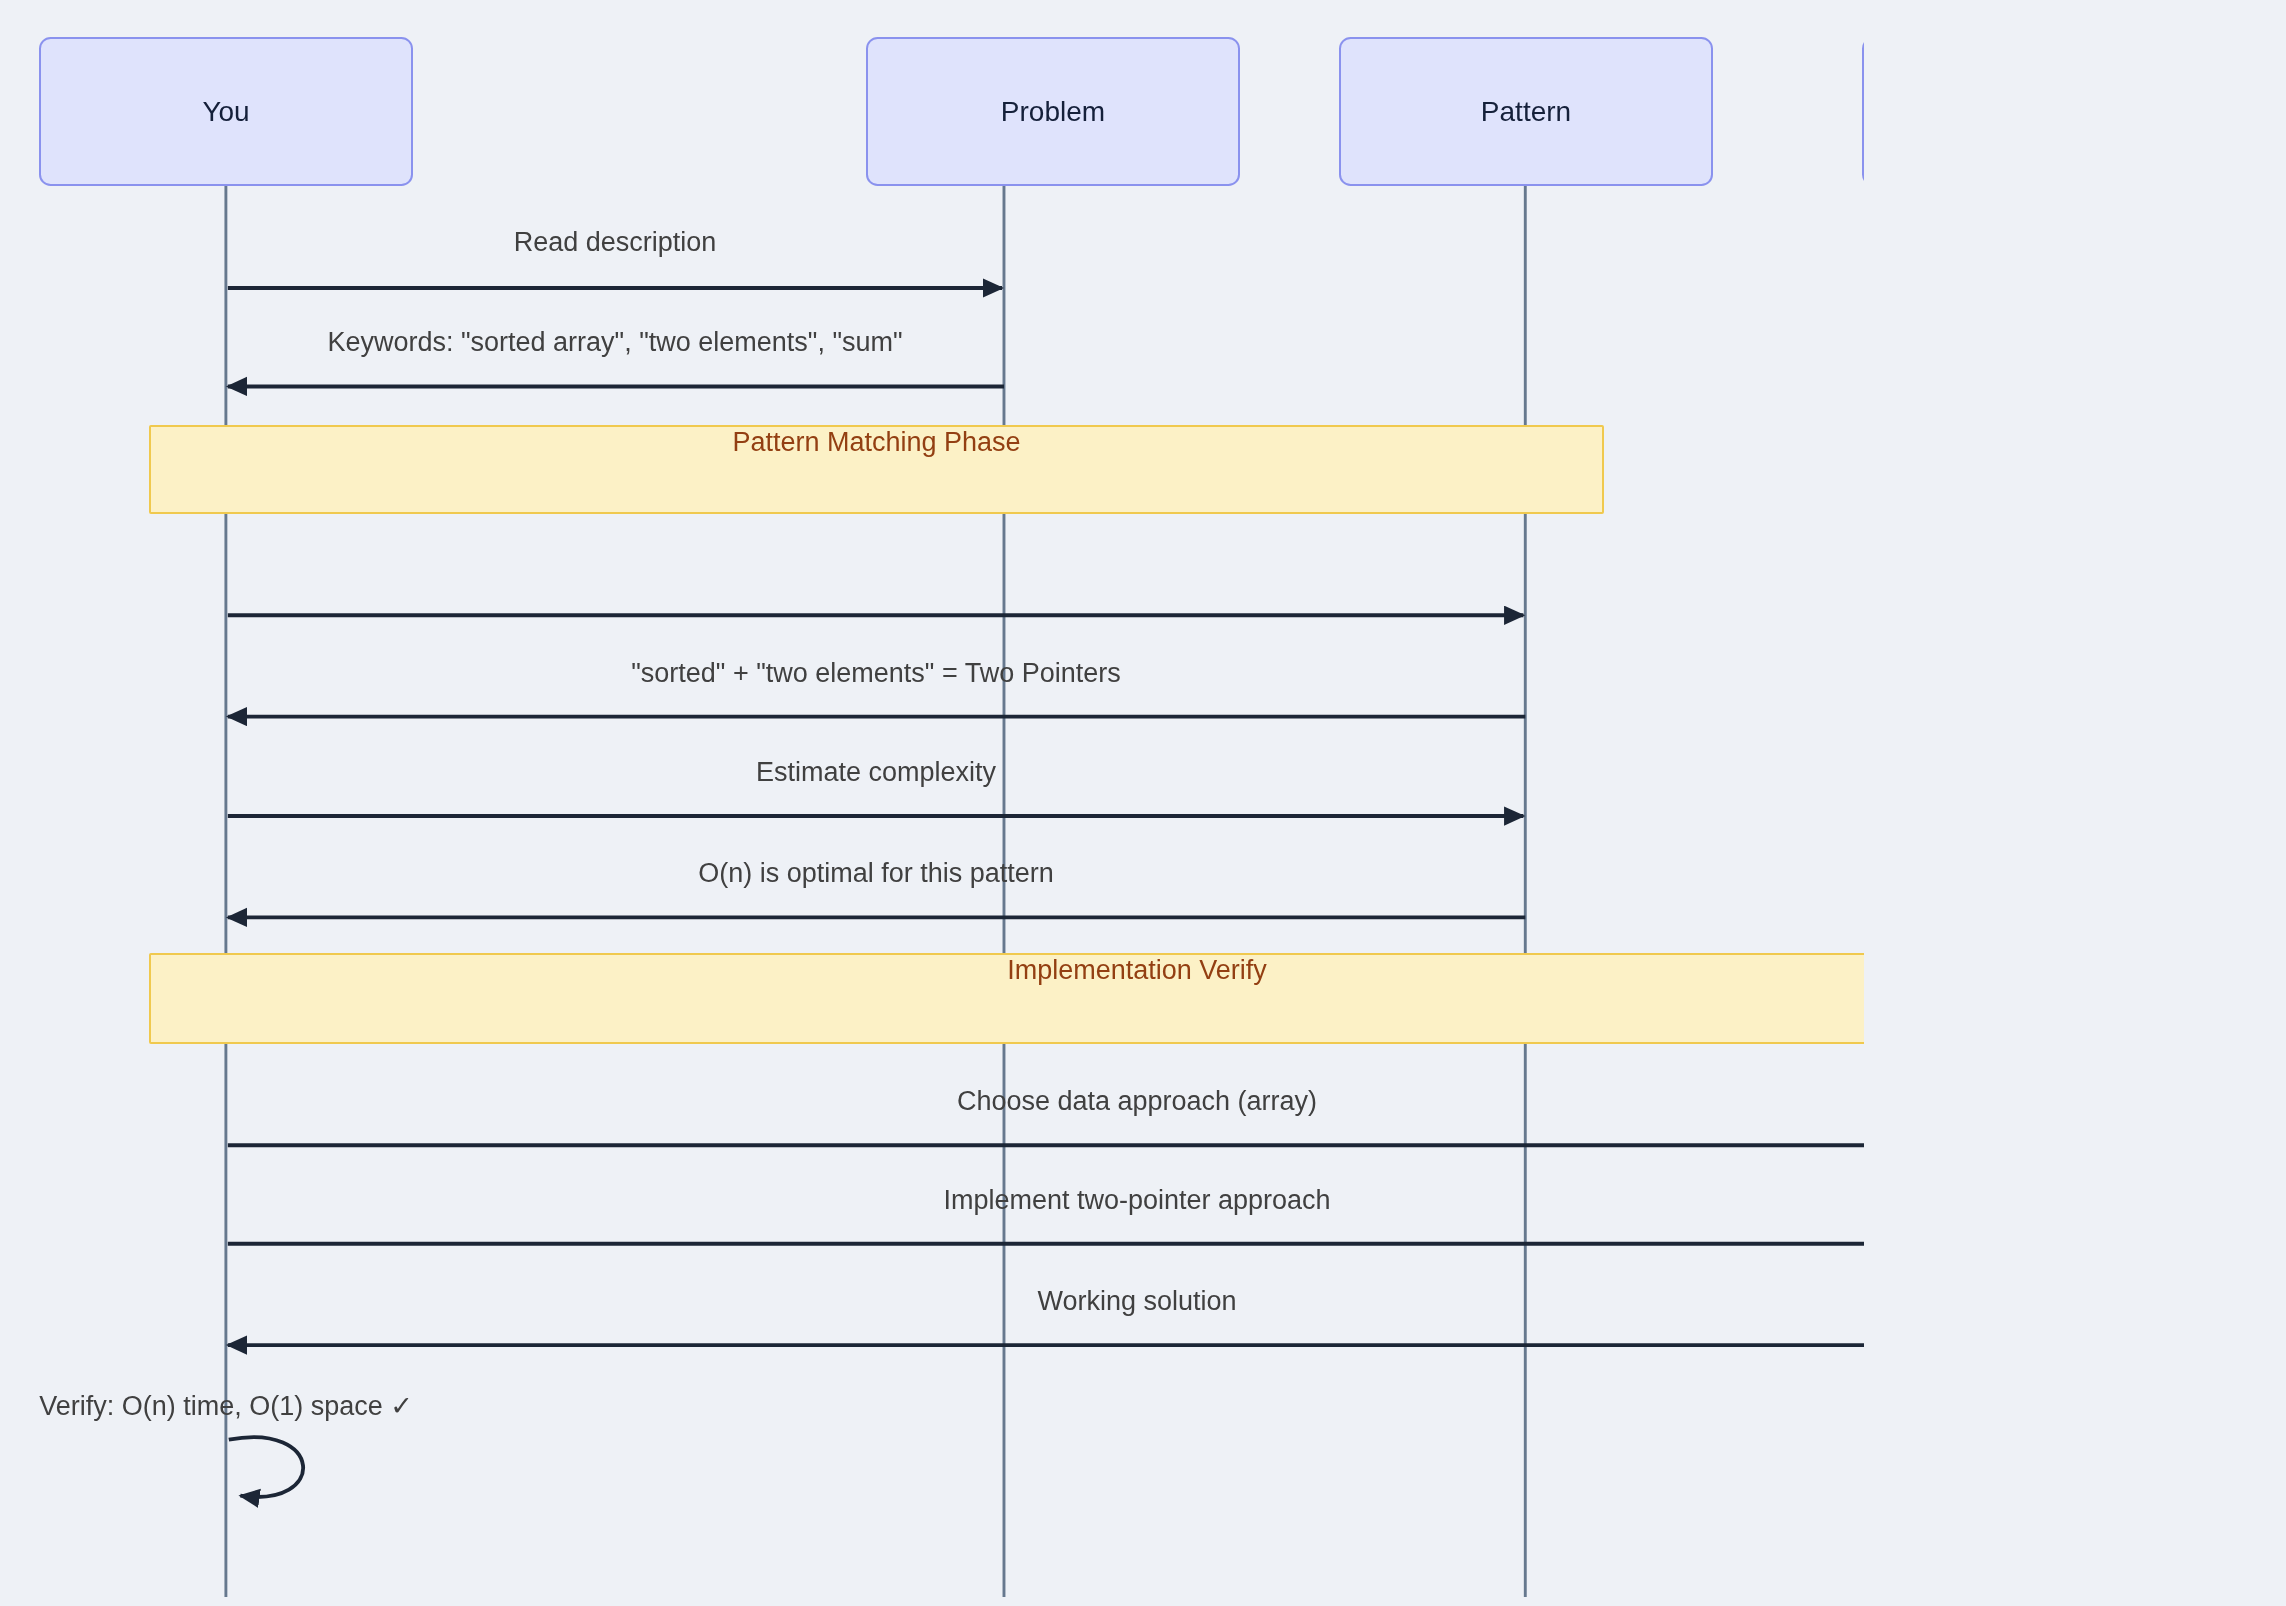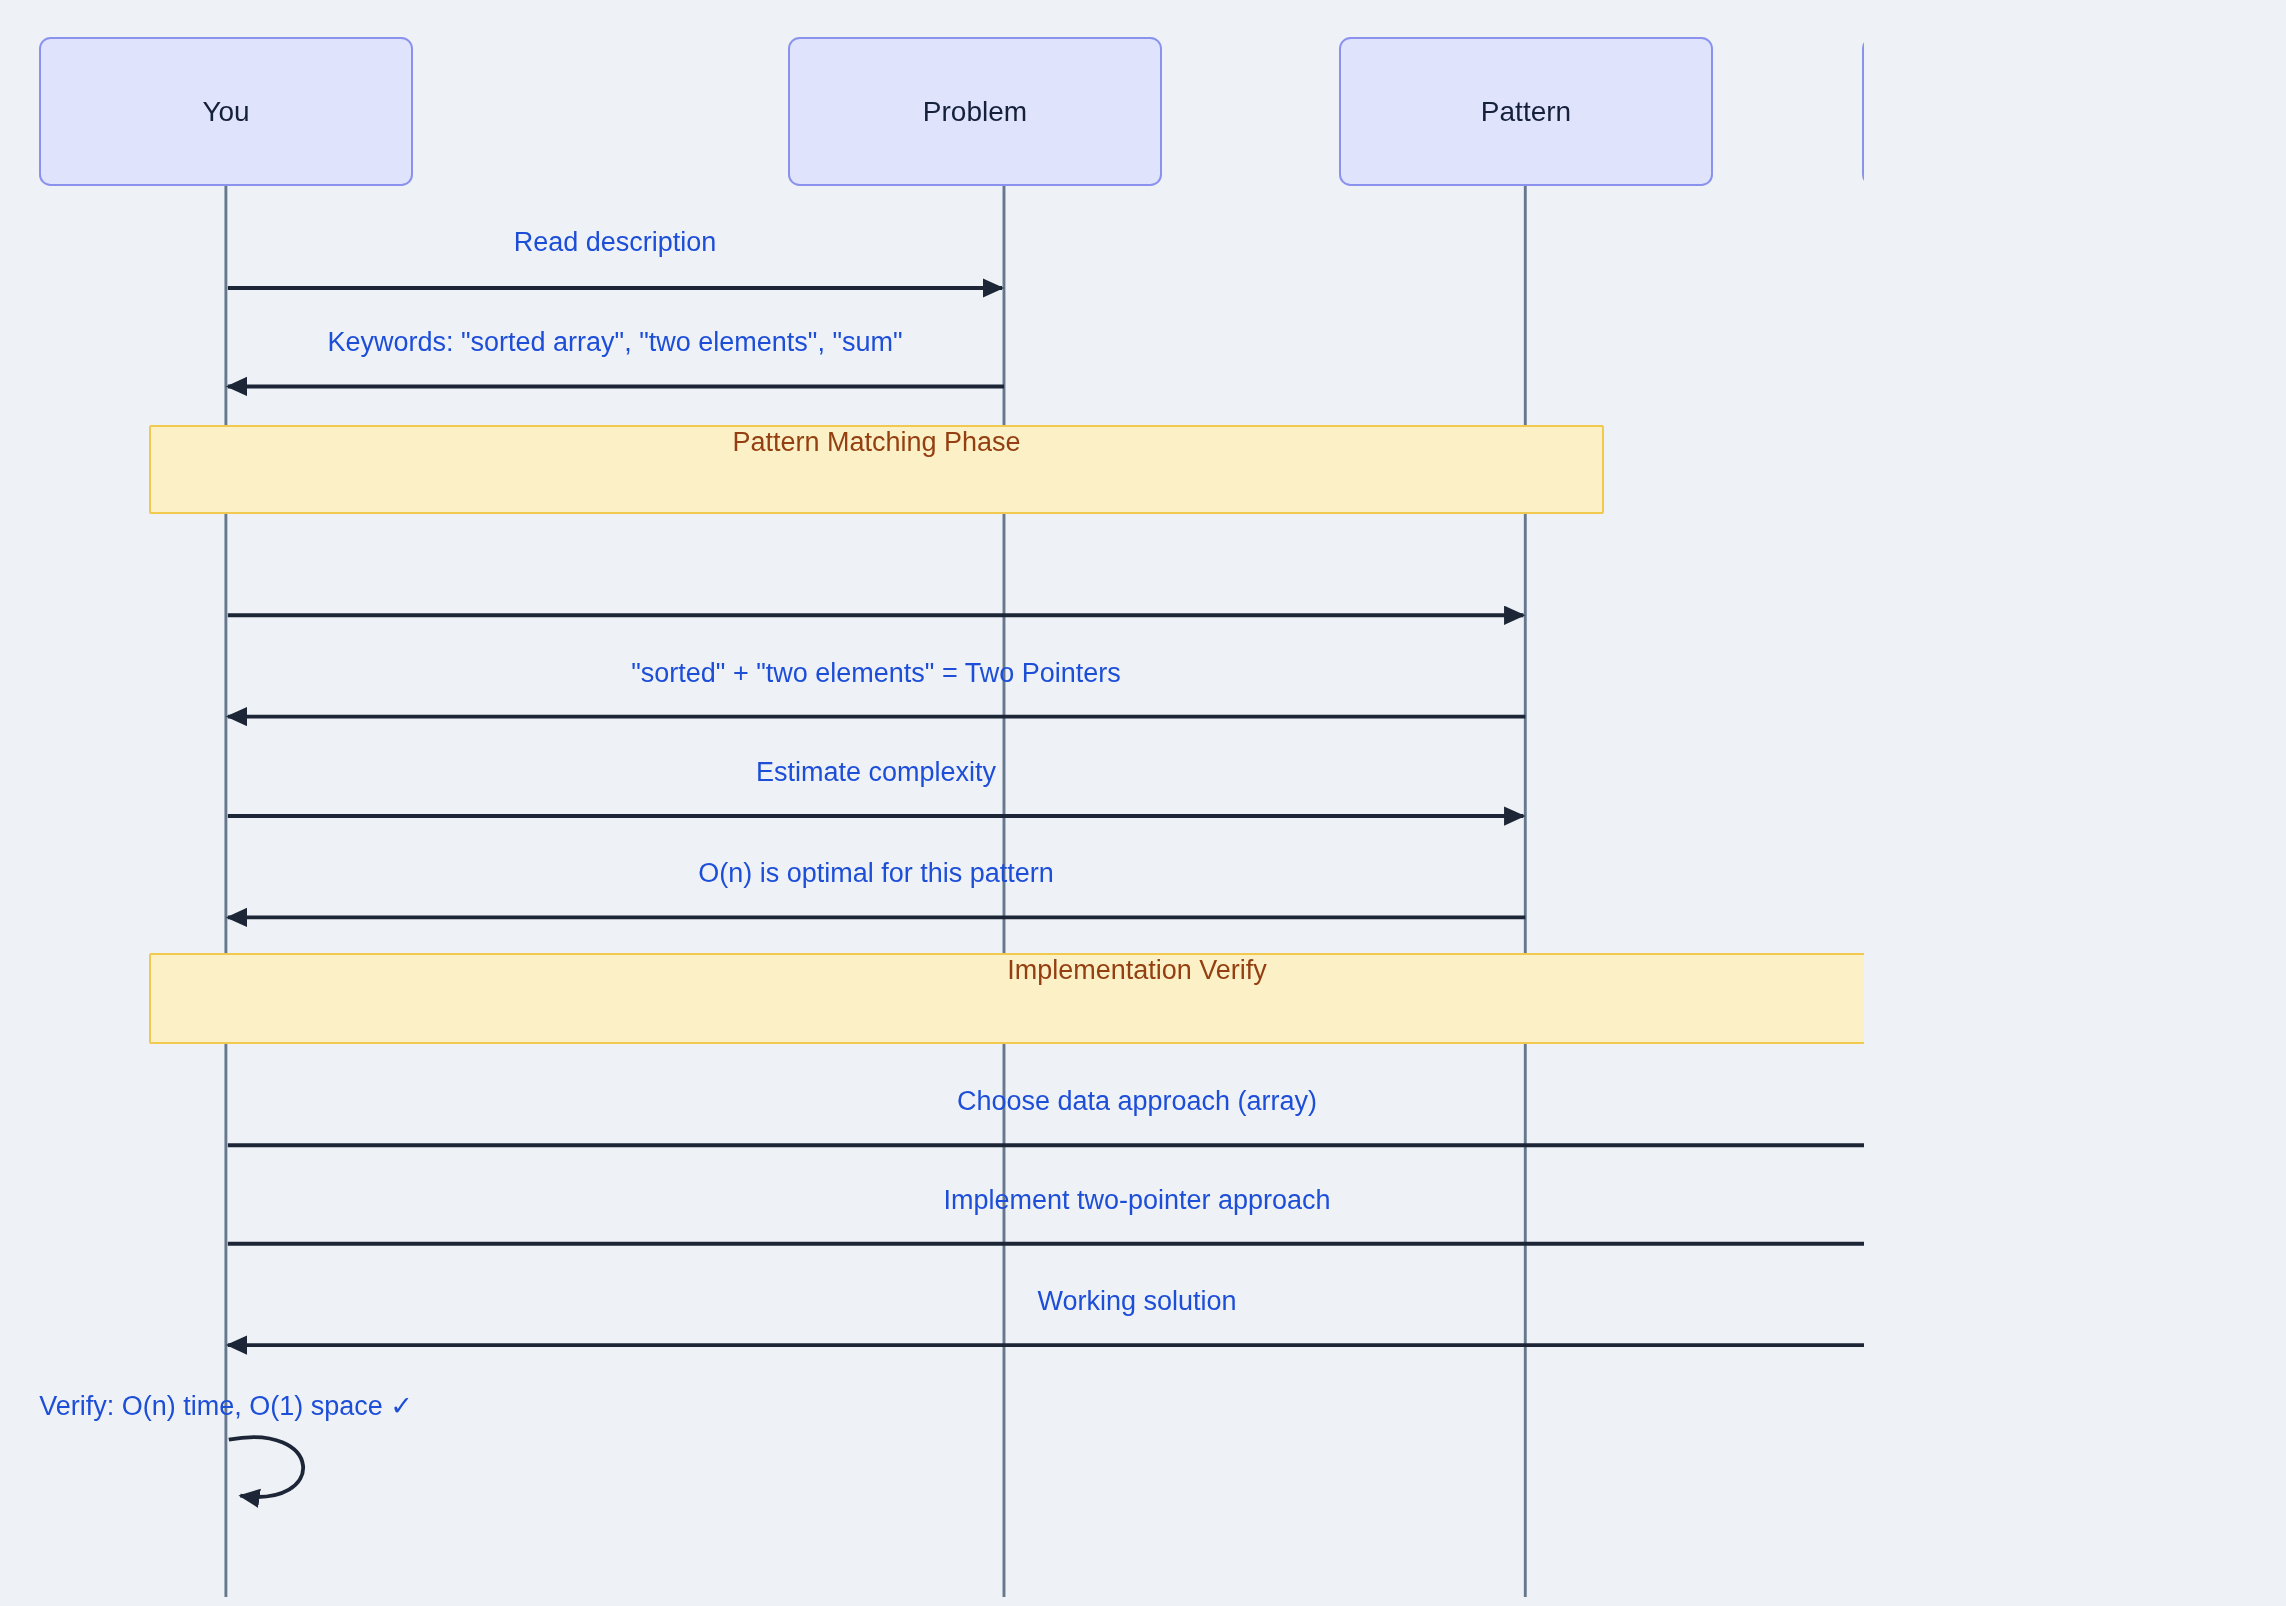--- a/index.html
+++ b/index.html
@@ -27,21 +27,21 @@
     justify-content: center;
     font-size: 28px;
     color: #15203a;
   }
 
   .msg-label {
     position: absolute;
     text-align: center;
     font-size: 27px;
     line-height: 33px;
-    color: #1d4ed8;
+    color: #404040;
     white-space: nowrap;
   }
 
   .note {
     position: absolute;
     background: #fcf1c6;
     border: 2.9px solid #f0c94e;
     border-radius: 1.9px;
     display: flex;
     align-items: flex-start;
@@ -79,21 +79,21 @@
       <line x1="236" y1="1186" x2="2119" y2="1186" marker-end="url(#ah)"></line>
       <line x1="236" y1="1288" x2="2119" y2="1288" marker-end="url(#ah)"></line>
       <line x1="2121" y1="1393" x2="236" y2="1393" marker-end="url(#ah)"></line>
       <path d="M 237 1491 C 335 1472, 340 1562, 249 1549" fill="none" marker-end="url(#ah)"></path>
     </g>
   </svg>
 
   <div class="actor" style="left:39px">
       <span>You</span>
     </div>
-  <div class="actor" style="left:788px">
+  <div class="actor" style="left:866px">
       <span>Problem</span>
     </div>
   <div class="actor" style="left:1339px">
       <span>Pattern</span>
     </div>
   <div class="actor" style="left:1862px">
       <span>Solution</span>
     </div>
 
   <div class="msg-label" style="left:226px; top:226px;  width:778px">Read description</div>

